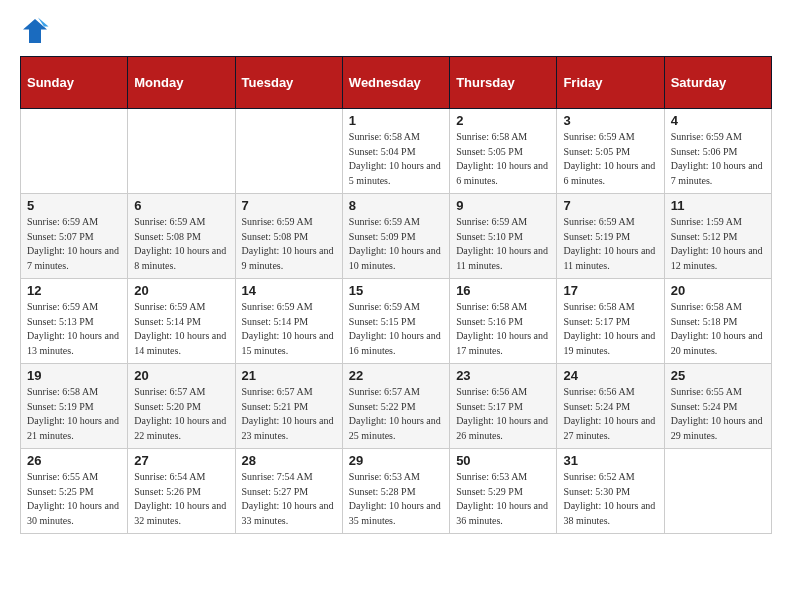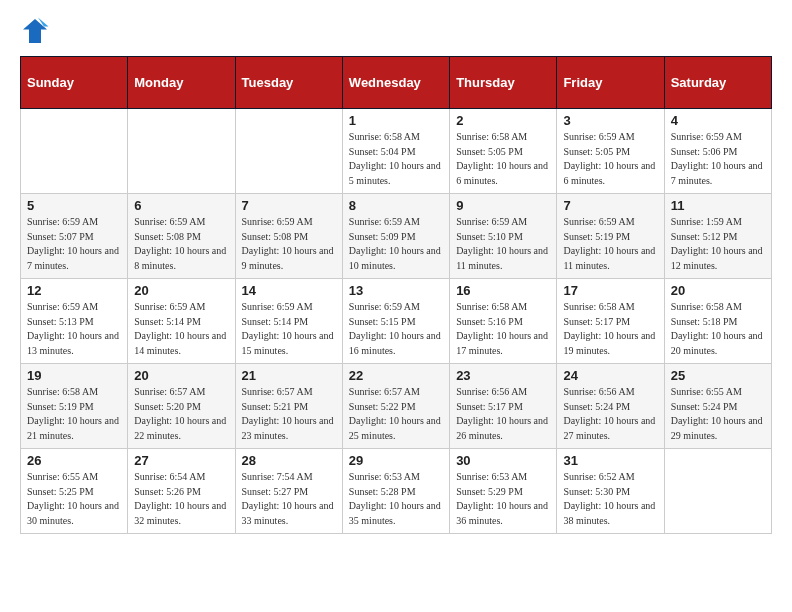--- a/index.html
+++ b/index.html
@@ -233,21 +233,21 @@
 and 14 minutes.</div>
           </td>
           <td>
             <div class="day-num">14</div>
             <div class="day-info">Sunrise: 6:59 AM
 Sunset: 5:14 PM
 Daylight: 10 hours
 and 15 minutes.</div>
           </td>
           <td>
-            <div class="day-num">13</div>
+            <div class="day-num">15</div>
             <div class="day-info">Sunrise: 6:59 AM
 Sunset: 5:15 PM
 Daylight: 10 hours
 and 16 minutes.</div>
           </td>
           <td>
             <div class="day-num">16</div>
             <div class="day-info">Sunrise: 6:58 AM
 Sunset: 5:16 PM
 Daylight: 10 hours
@@ -342,21 +342,21 @@
 and 33 minutes.</div>
           </td>
           <td>
             <div class="day-num">29</div>
             <div class="day-info">Sunrise: 6:53 AM
 Sunset: 5:28 PM
 Daylight: 10 hours
 and 35 minutes.</div>
           </td>
           <td>
-            <div class="day-num">30</div>
+            <div class="day-num">50</div>
             <div class="day-info">Sunrise: 6:53 AM
 Sunset: 5:29 PM
 Daylight: 10 hours
 and 36 minutes.</div>
           </td>
           <td>
             <div class="day-num">31</div>
             <div class="day-info">Sunrise: 6:52 AM
 Sunset: 5:30 PM
 Daylight: 10 hours

